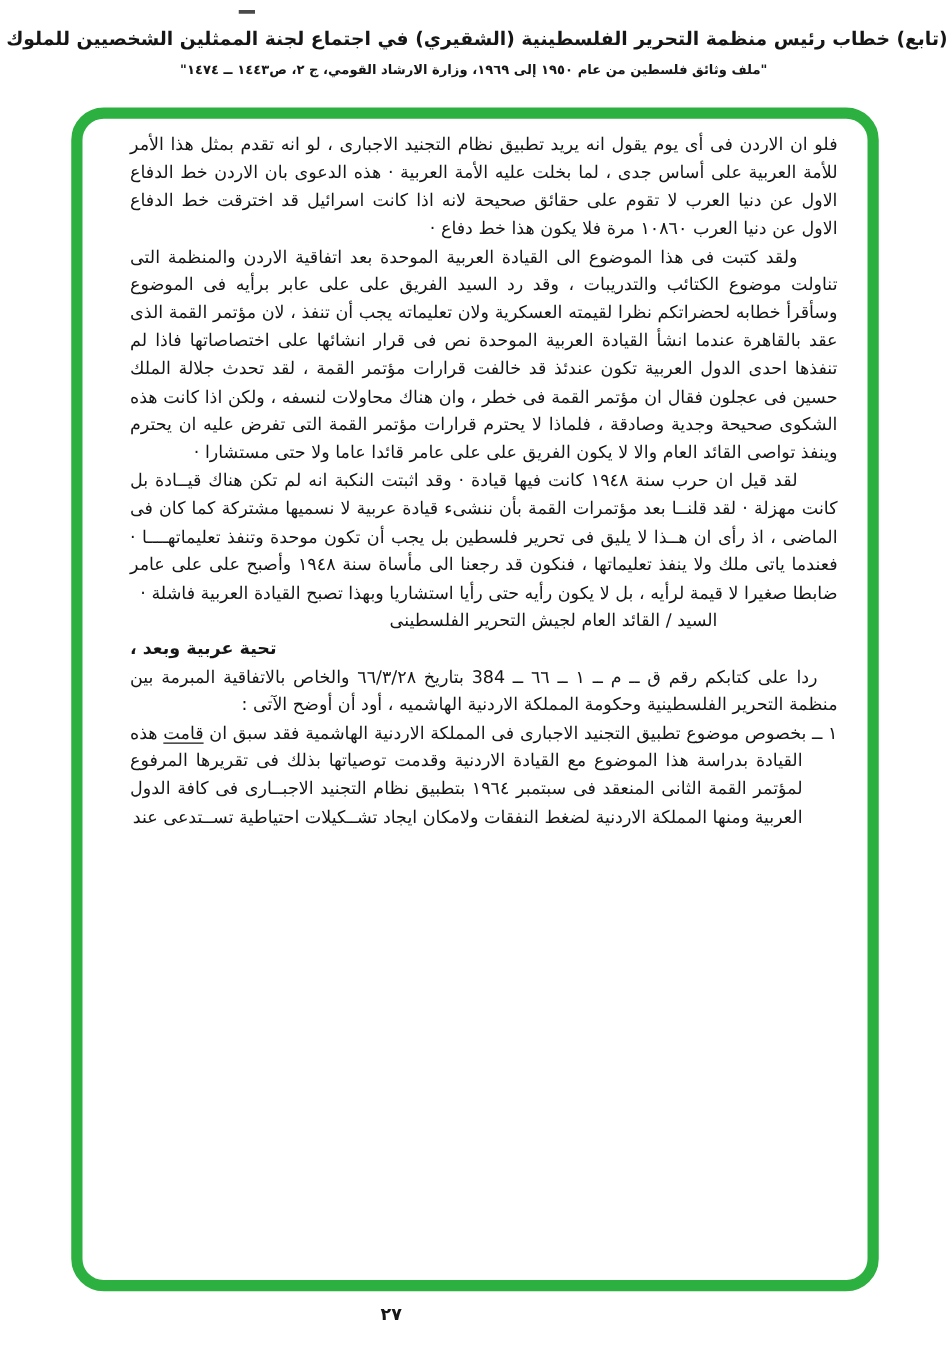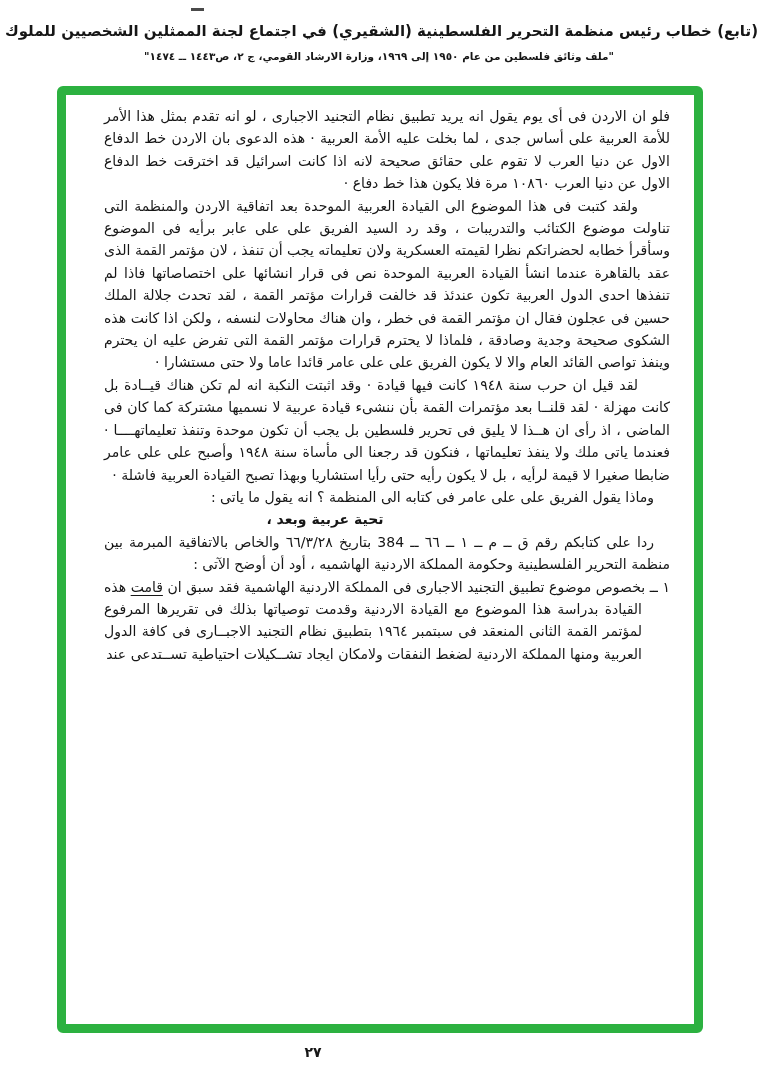--- a/index.html
+++ b/index.html
@@ -22,40 +22,40 @@
   }
   .doc-citation {
     font-size: 10.5px; font-weight: bold; white-space: nowrap;
     margin-top: 7px; line-height: 14px;
   }
   .green-frame {
     position: absolute; left: 57px; top: 86px;
     width: 646px; height: 947px;
     box-sizing: border-box;
     border: 9px solid #2cb140;
-    border-radius: 6px;
+    border-radius: 26px;
     padding: 8px 24px 8px 38px;
     direction: rtl;
   }
   .bodytext { font-size: 14px; line-height: 22.4px; text-align: justify; }
   .bodytext p { margin: 0; }
   .para { margin-top: 10px; }
   .para:first-child { margin-top: 2px; }
   .indent { text-indent: 32px; }
   .indent-sm { text-indent: 16px; }
   .letter-addressee {
     margin-top: 14px; margin-left: 0;
     padding-right: 96px;
     text-align: right;
   }
   .letter-salutation {
     margin-top: 8px;
     padding-right: 124px;
     font-weight: bold;
-    text-align: center;
+    text-align: left;
   }
   .numbered-item {
     margin-top: 10px;
     padding-right: 28px;
     text-indent: -28px;
   }
   .underlined-word { text-decoration: underline; text-underline-offset: 3px; }
   .page-number {
     position: absolute; top: 1044px; left: 0; width: 626px;
     text-align: center; font-weight: bold; font-size: 14px;
@@ -69,20 +69,20 @@
 <header class="doc-header">
   <div class="doc-title">(تابع) خطاب رئيس منظمة التحرير الفلسطينية (الشقيري) في اجتماع لجنة الممثلين الشخصيين للملوك والرؤساء العرب</div>
   <div class="doc-citation">"ملف وثائق فلسطين من عام ١٩٥٠ إلى ١٩٦٩، وزارة الارشاد القومي، ج ٢، ص١٤٤٣ ــ ١٤٧٤"</div>
 </header>
 
 <div class="green-frame">
   <div class="bodytext">
     <p class="para">فلو ان الاردن فى أى يوم يقول انه يريد تطبيق نظام التجنيد الاجبارى ، لو انه تقدم بمثل هذا الأمر للأمة العربية على أساس جدى ، لما بخلت عليه الأمة العربية · هذه الدعوى بان الاردن خط الدفاع الاول عن دنيا العرب لا تقوم على حقائق صحيحة لانه اذا كانت اسرائيل قد اخترقت خط الدفاع الاول عن دنيا العرب ١٠٨٦٠ مرة فلا يكون هذا خط دفاع ·</p>
     <p class="para indent">ولقد كتبت فى هذا الموضوع الى القيادة العربية الموحدة بعد اتفاقية الاردن والمنظمة التى تناولت موضوع الكتائب والتدريبات ، وقد رد السيد الفريق على على عابر برأيه فى الموضوع وسأقرأ خطابه لحضراتكم نظرا لقيمته العسكرية ولان تعليماته يجب أن تنفذ ، لان مؤتمر القمة الذى عقد بالقاهرة عندما انشأ القيادة العربية الموحدة نص فى قرار انشائها على اختصاصاتها فاذا لم تنفذها احدى الدول العربية تكون عندئذ قد خالفت قرارات مؤتمر القمة ، لقد تحدث جلالة الملك حسين فى عجلون فقال ان مؤتمر القمة فى خطر ، وان هناك محاولات لنسفه ، ولكن اذا كانت هذه الشكوى صحيحة وجدية وصادقة ، فلماذا لا يحترم قرارات مؤتمر القمة التى تفرض عليه ان يحترم وينفذ تواصى القائد العام والا لا يكون الفريق على على عامر قائدا عاما ولا حتى مستشارا ·</p>
     <p class="para indent">لقد قيل ان حرب سنة ١٩٤٨ كانت فيها قيادة · وقد اثبتت النكبة انه لم تكن هناك قيــادة بل كانت مهزلة · لقد قلنــا بعد مؤتمرات القمة بأن ننشىء قيادة عربية لا نسميها مشتركة كما كان فى الماضى ، اذ رأى ان هــذا لا يليق فى تحرير فلسطين بل يجب أن تكون موحدة وتنفذ تعليماتهــــا · فعندما ياتى ملك ولا ينفذ تعليماتها ، فنكون قد رجعنا الى مأساة سنة ١٩٤٨ وأصبح على على عامر ضابطا صغيرا لا قيمة لرأيه ، بل لا يكون رأيه حتى رأيا استشاريا وبهذا تصبح القيادة العربية فاشلة ·</p>
-    <p class="para indent-sm">وماذا يقول الفريق على على عامر فى كتابه الى المنظمة ؟ انه يقول ما ياتى :</p>
+    <p class="letter-addressee">السيد / القائد العام لجيش التحرير الفلسطينى</p>
     <p class="letter-salutation">تحية عربية وبعد ،</p>
     <p class="para indent-sm">ردا على كتابكم رقم ق ــ م ــ ١ ــ ٦٦ ــ 384 بتاريخ ٦٦/٣/٢٨ والخاص بالاتفاقية المبرمة بين منظمة التحرير الفلسطينية وحكومة المملكة الاردنية الهاشميه ، أود أن أوضح الآتى :</p>
     <p class="numbered-item"><span>١ ــ </span><span>بخصوص موضوع تطبيق التجنيد الاجبارى فى المملكة الاردنية الهاشمية فقد سبق ان </span><span class="underlined-word">قامت</span><span> هذه القيادة بدراسة هذا الموضوع مع القيادة الاردنية وقدمت توصياتها بذلك فى تقريرها المرفوع لمؤتمر القمة الثانى المنعقد فى سبتمبر ١٩٦٤ بتطبيق نظام التجنيد الاجبــارى فى كافة الدول العربية ومنها المملكة الاردنية لضغط النفقات ولامكان ايجاد تشــكيلات احتياطية تســتدعى عند</span></p>
   </div>
 </div>
 
 <div class="page-number">٢٧</div>
 
 </body></html>

